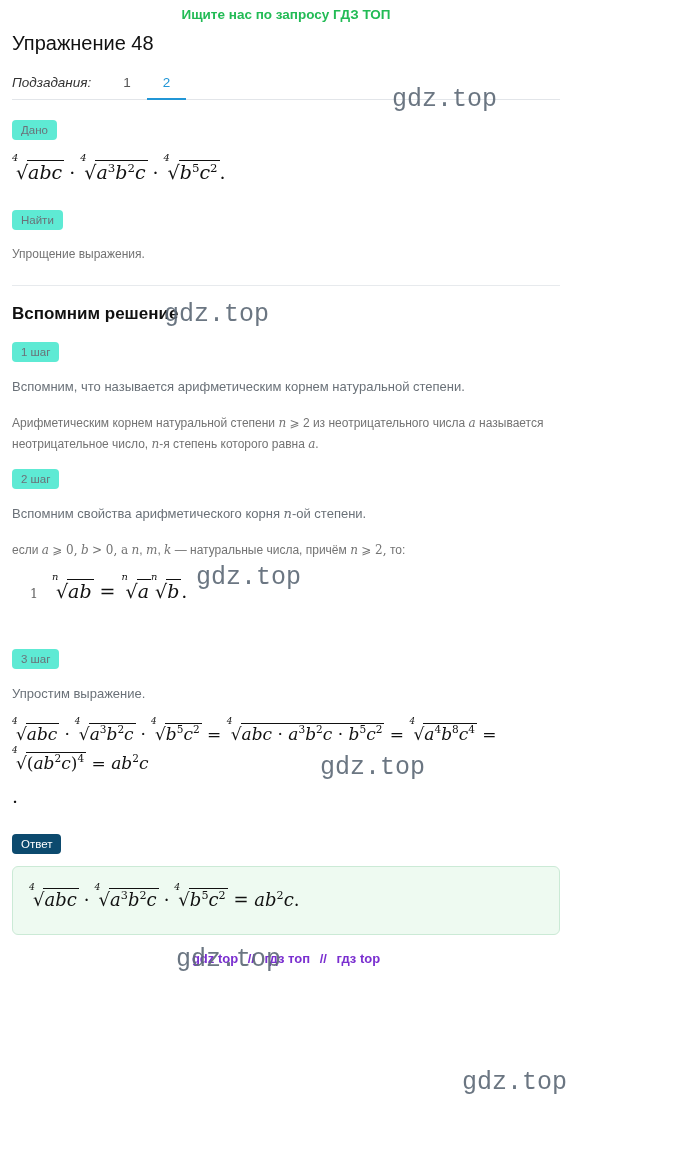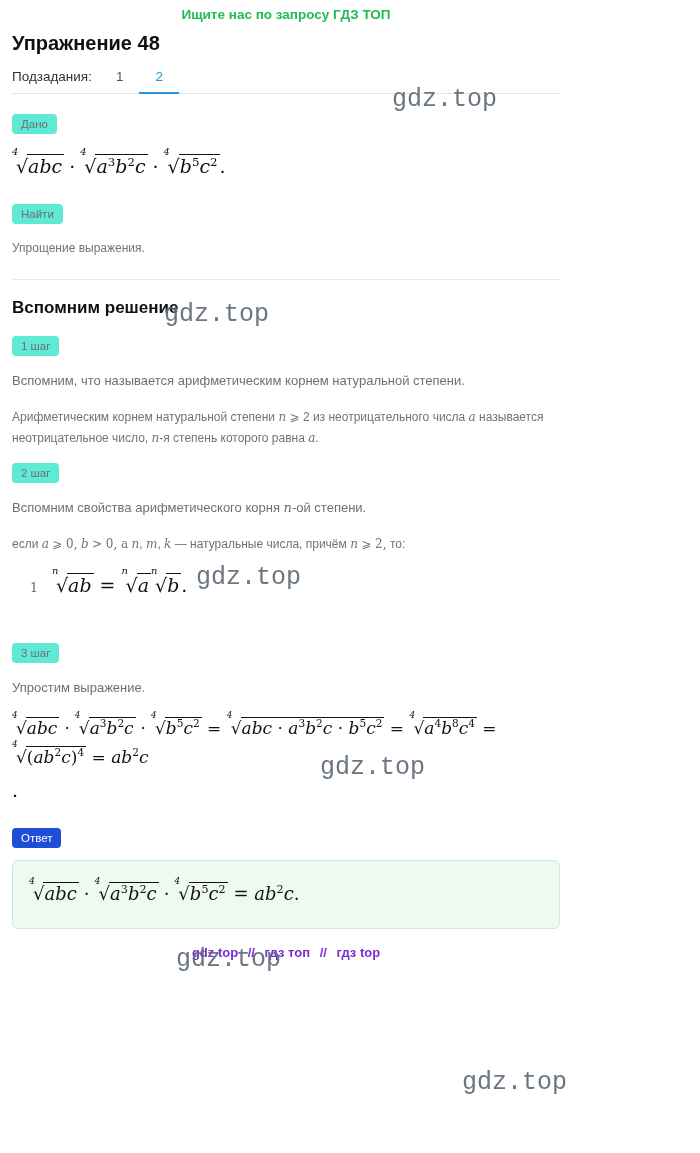--- a/index.html
+++ b/index.html
@@ -19,37 +19,38 @@
   .promo {
     text-align: center;
     color: #22bb55;
     font-size: 13.5px;
     font-weight: bold;
     padding: 7px 0 4px 0;
   }
   .content { padding: 0 12px; }
   h1.title {
     font-size: 20px;
-    font-weight: bold;
-    margin: 6px 0 8px 0;
+    font-weight: normal;
+    margin: 6px 0 14px 0;
     color: #111;
   }
   .subtasks {
     display: flex;
     align-items: flex-end;
     gap: 0px;
     border-bottom: 1px solid #e2e5e9;
     padding-bottom: 0px;
     margin-bottom: 20px;
   }
   .subtasks .lbl {
     font-size: 13.5px;
     color: #333;
     padding-bottom: 9px;
-    margin-right: 8px;
+    margin-right: 16px;
+    font-style: italic;
   }
   .tab {
     font-size: 13.5px;
     color: #555;
     padding: 6px 16px 8px 16px;
     cursor: pointer;
     border-bottom: 2px solid transparent;
     margin-bottom: -1px;
   }
   .tab.active {
@@ -59,21 +60,21 @@
   .chip {
     display: inline-block;
     background: #5eead4;
     color: #6a7178;
     font-size: 11.5px;
     border-radius: 4px;
     padding: 4px 9px;
     margin-bottom: 10px;
   }
   .chip.answer {
-    background: #1d4ed8;
+    background: #0c4a6e;
     color: #ffffff;
   }
   .math-line {
     font-family: "DejaVu Serif", serif;
     font-size: 19px;
     color: #111;
     margin: 6px 0 22px 0;
     line-height: 1.7;
   }
   .para {

